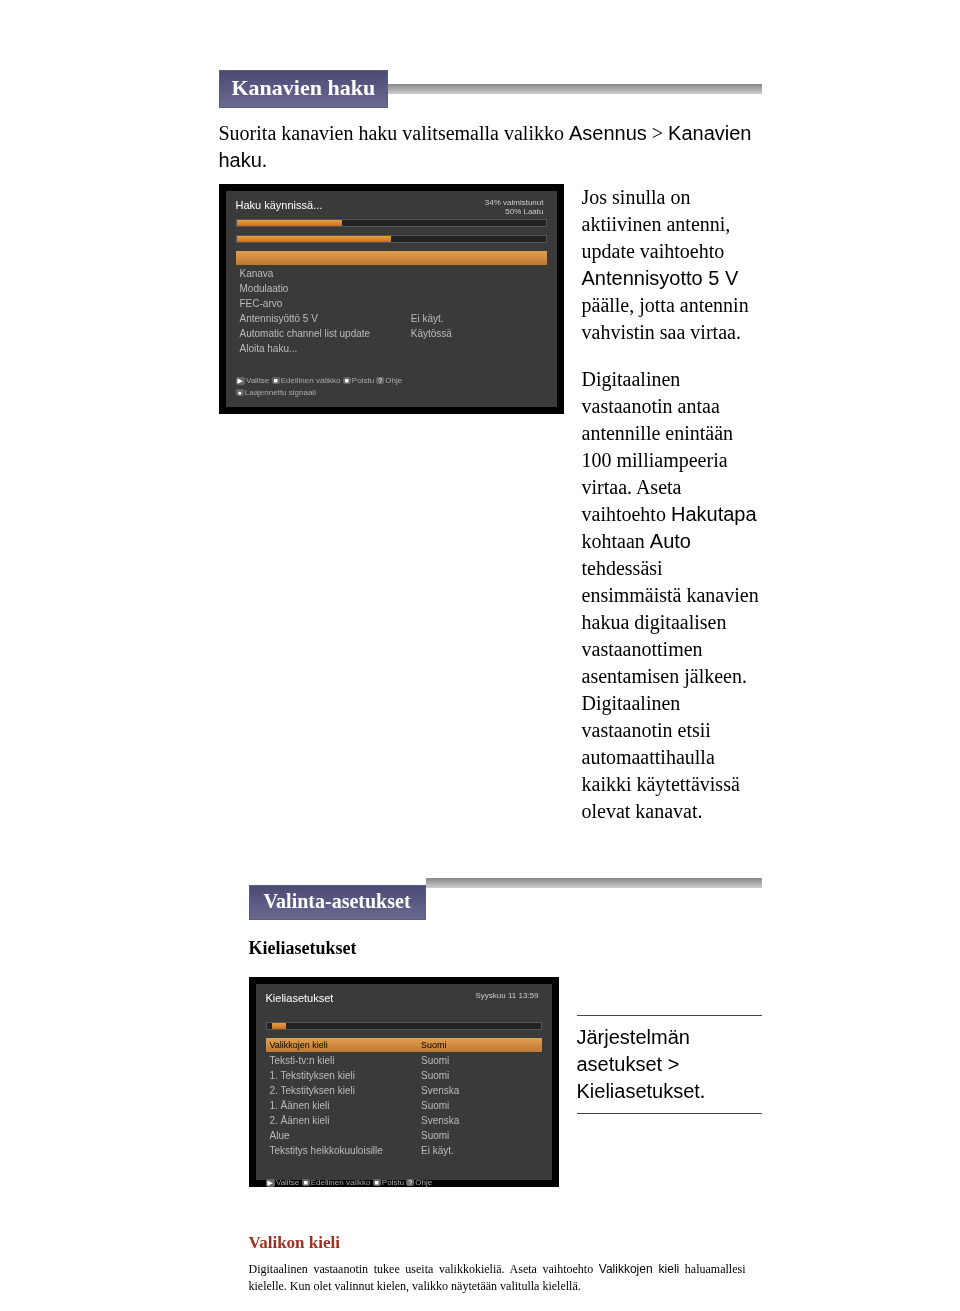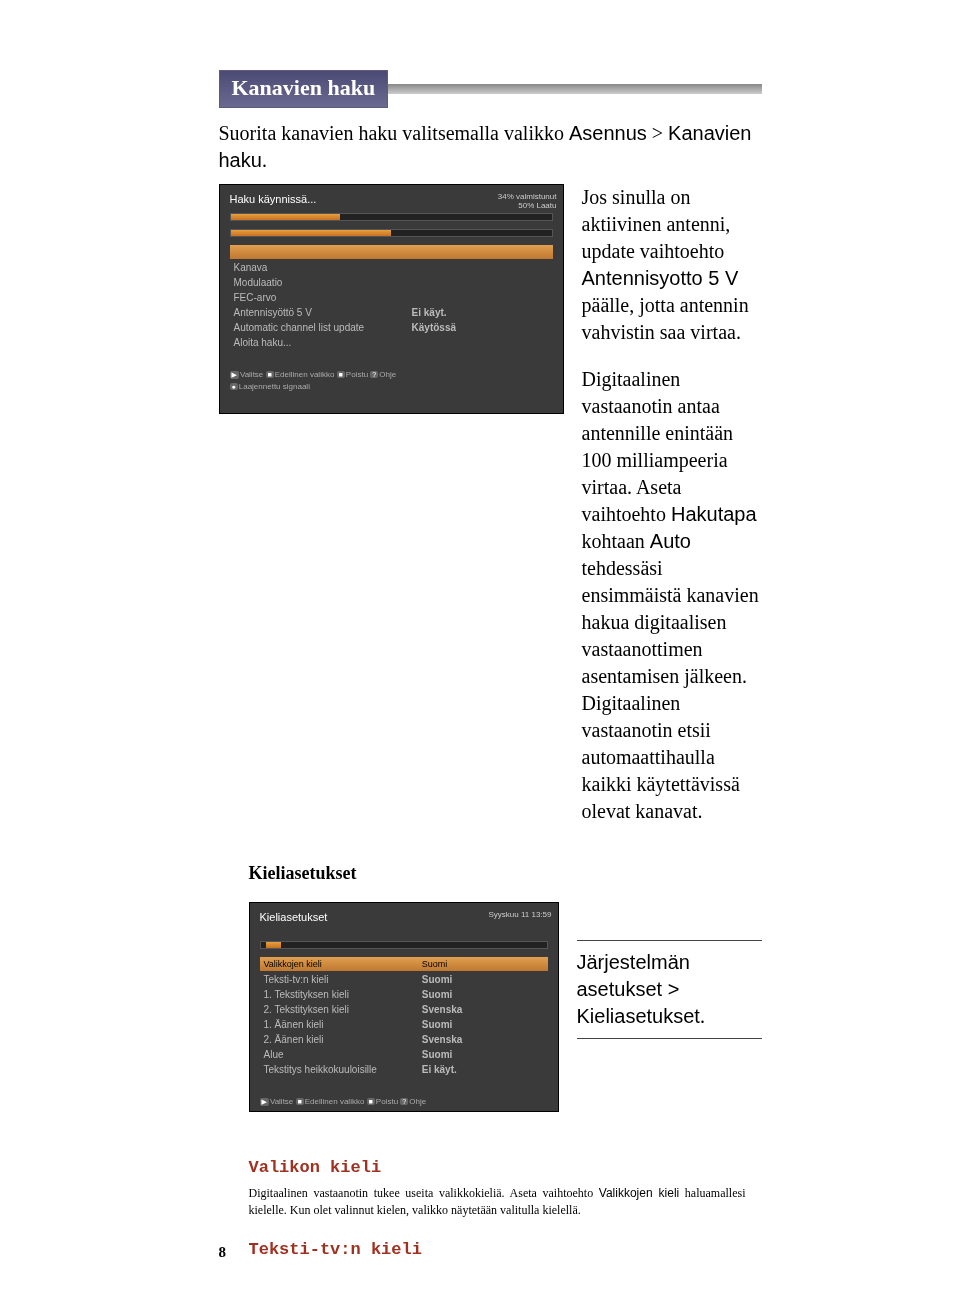--- a/index.html
+++ b/index.html
@@ -89,34 +89,34 @@
   }
   .row2 .txtcol2 {
     flex: 1;
     padding-top: 30px;
   }
   .screenshot {
     background: #3a3a3a;
     color: #ddd;
     font-family: Arial, sans-serif;
     font-size: 10px;
-    border: 1px solid #000000;
+    border: 7px solid #000000;
     position: relative;
     padding: 8px 10px 8px 10px;
     box-sizing: border-box;
   }
   .screenshot .title {
     color: #fff;
     font-size: 11px;
     margin-bottom: 6px;
   }
   .screenshot .topright {
     position: absolute;
     top: 8px;
-    right: 6px;
+    right: 13px;
     font-size: 8px;
     color: #ccc;
     text-align: right;
     line-height: 1.1;
   }
   .screenshot .progressbar {
     height: 6px;
     background: #222;
     border: 1px solid #555;
     margin: 2px 0 8px 0;
@@ -134,21 +134,21 @@
     margin: 1px 0;
     font-size: 9px;
   }
   .screenshot .row {
     display: flex;
     padding: 2px 4px;
     color: #bbb;
     font-size: 10px;
   }
   .screenshot .row .c1 { flex: 1.3; }
-  .screenshot .row .c2 { flex: 1; font-weight: bold; }
+  .screenshot .row .c2 { flex: 1; }
   .screenshot .footer {
     margin-top: 20px;
     font-size: 8px;
     color: #aaa;
   }
   .screenshot .footer .keybtn {
     display: inline-block;
     background: #666;
     color: #fff;
     border-radius: 2px;
@@ -159,21 +159,21 @@
   .sub-h {
     font-family: Georgia, serif;
     font-weight: bold;
     font-size: 18px;
     margin-top: 18px;
     margin-left: 30px;
   }
   .sub-h-red {
     color: #a03020;
     font-weight: bold;
-    font-family: Liberation Mono, monospace;
+    font-family: Liberation Serif, serif;
     font-size: 17px;
     margin-top: 46px;
     margin-left: 30px;
     margin-bottom: 8px;
   }
   .body-block {
     margin-left: 30px;
     margin-right: 16px;
     font-size: 12px;
     line-height: 1.38;
@@ -261,20 +261,24 @@
     <div class="txtcol body-text">
       <p style="margin-top:0">
         <span>Jos sinulla on aktiivinen antenni, update vaihtoehto </span><span class="sans">Antennisyotto 5 V</span><span> päälle, jotta antennin vahvistin saa virtaa.</span>
       </p>
       <p>
         <span>Digitaalinen vastaanotin antaa antennille enintään 100 milliampeeria virtaa. Aseta vaihtoehto </span><span class="sans">Hakutapa</span><span> kohtaan </span><span class="sans">Auto</span><span> tehdessäsi ensimmäistä kanavien hakua digitaalisen vastaanottimen asentamisen jälkeen. Digitaalinen vastaanotin etsii automaattihaulla kaikki käytettävissä olevat kanavat.</span>
       </p>
     </div>
   </div>
 
+  <div class="heading2-row">
+    <div class="heading2">Valinta-asetukset</div>
+    <div class="line2"></div>
+  </div>
 
   <div class="sub-h">Kieliasetukset</div>
 
   <div class="row2">
     <div class="shot2">
       <div class="screenshot" style="height:210px">
         <div class="title">Kieliasetukset</div>
         <div class="topright">Syyskuu 11 13:59</div>
         <div style="height:10px"></div>
         <div class="progressbar">

